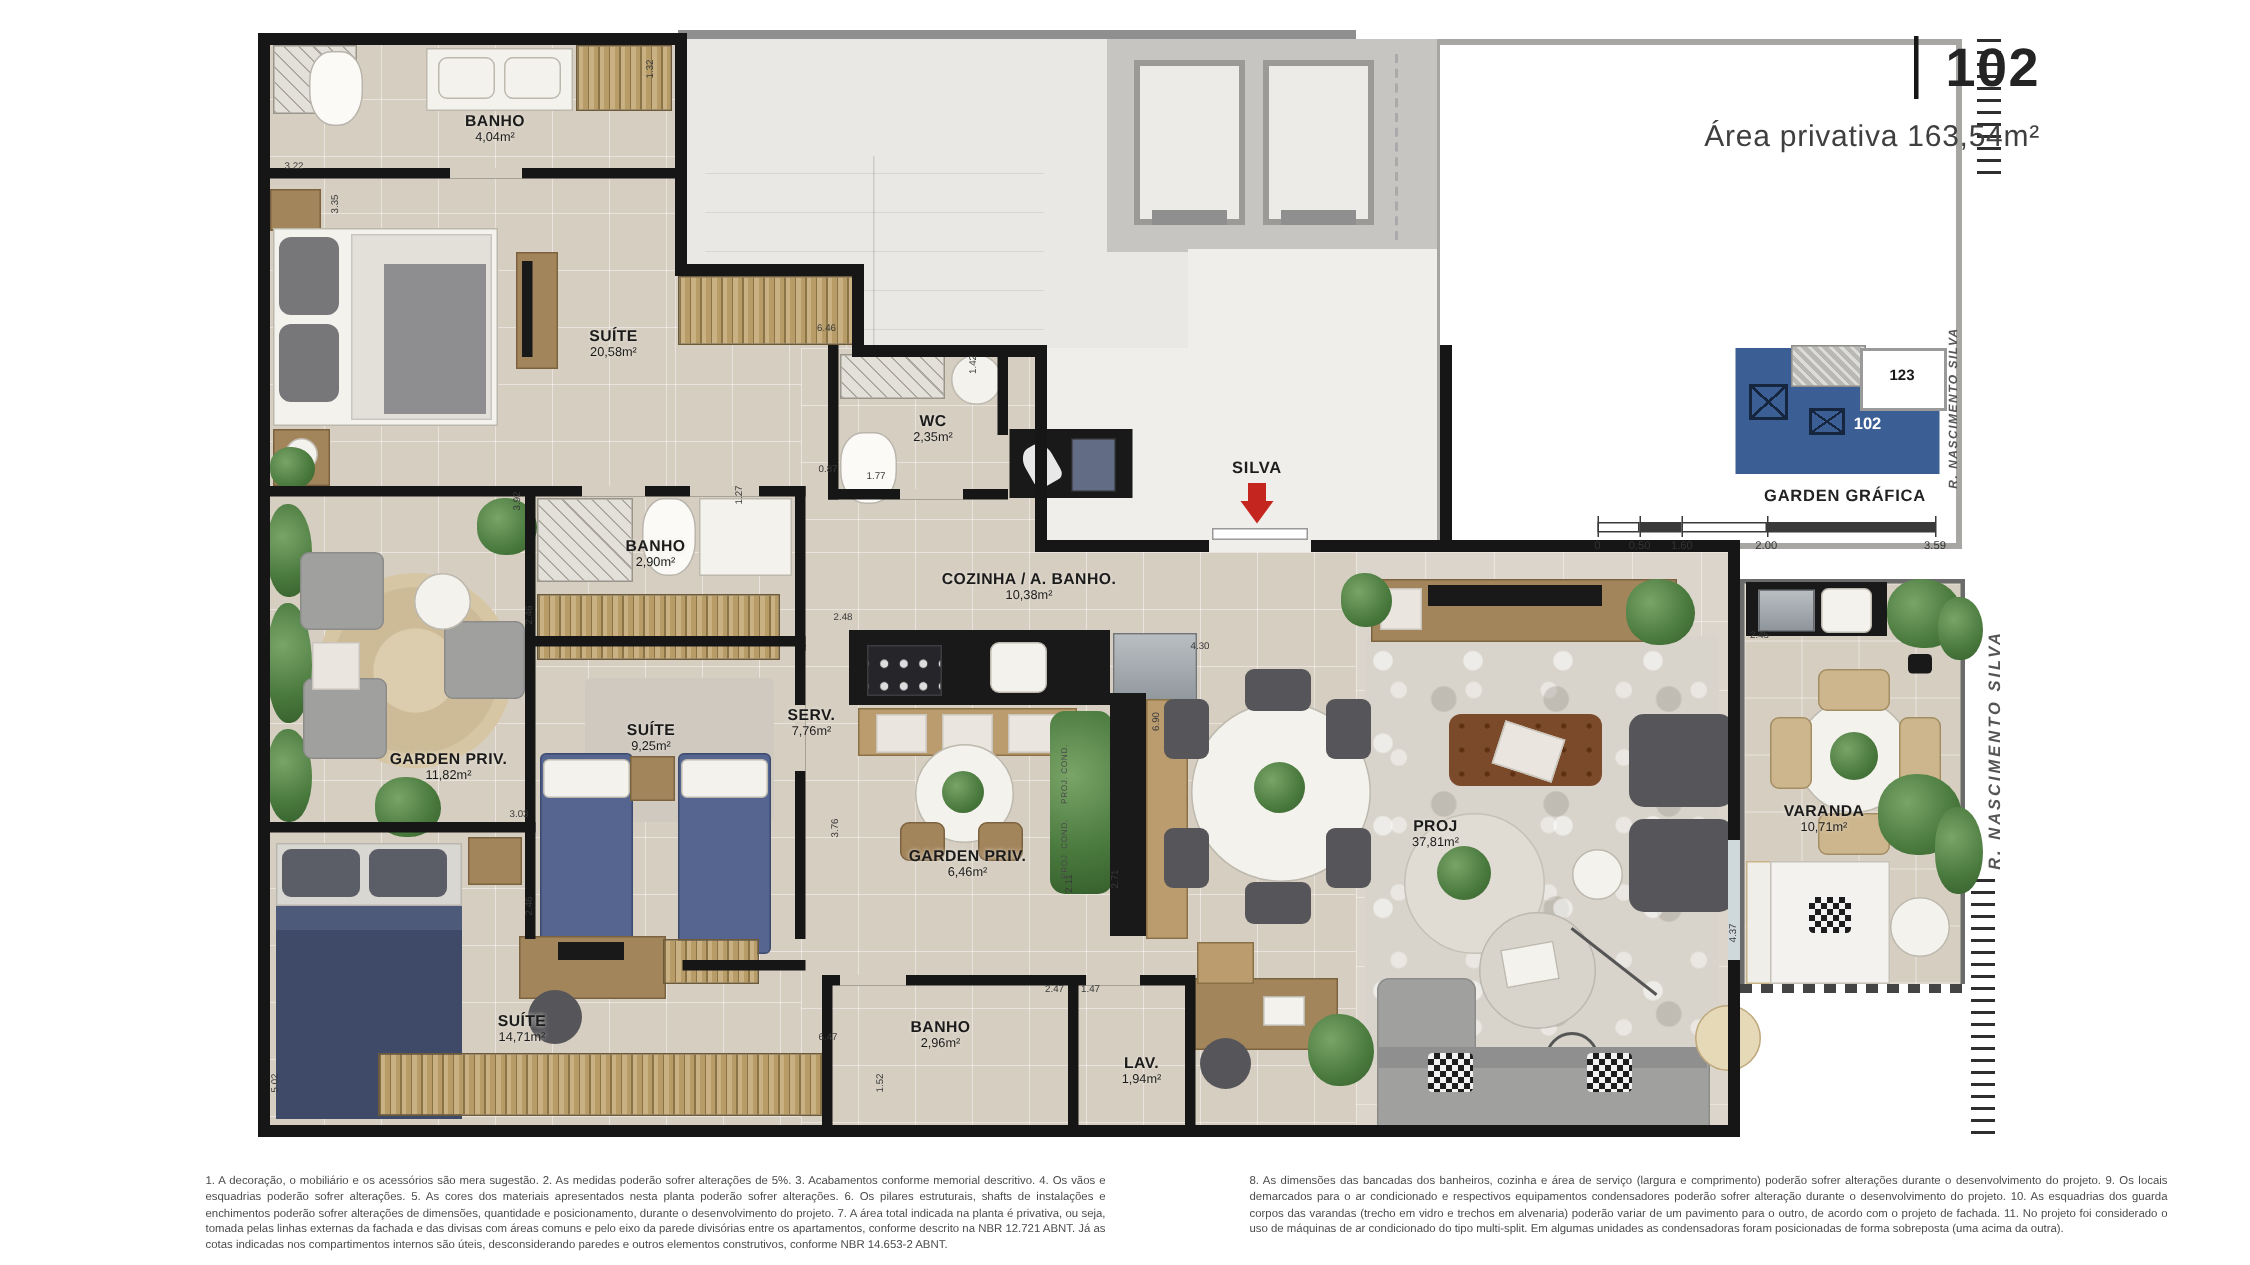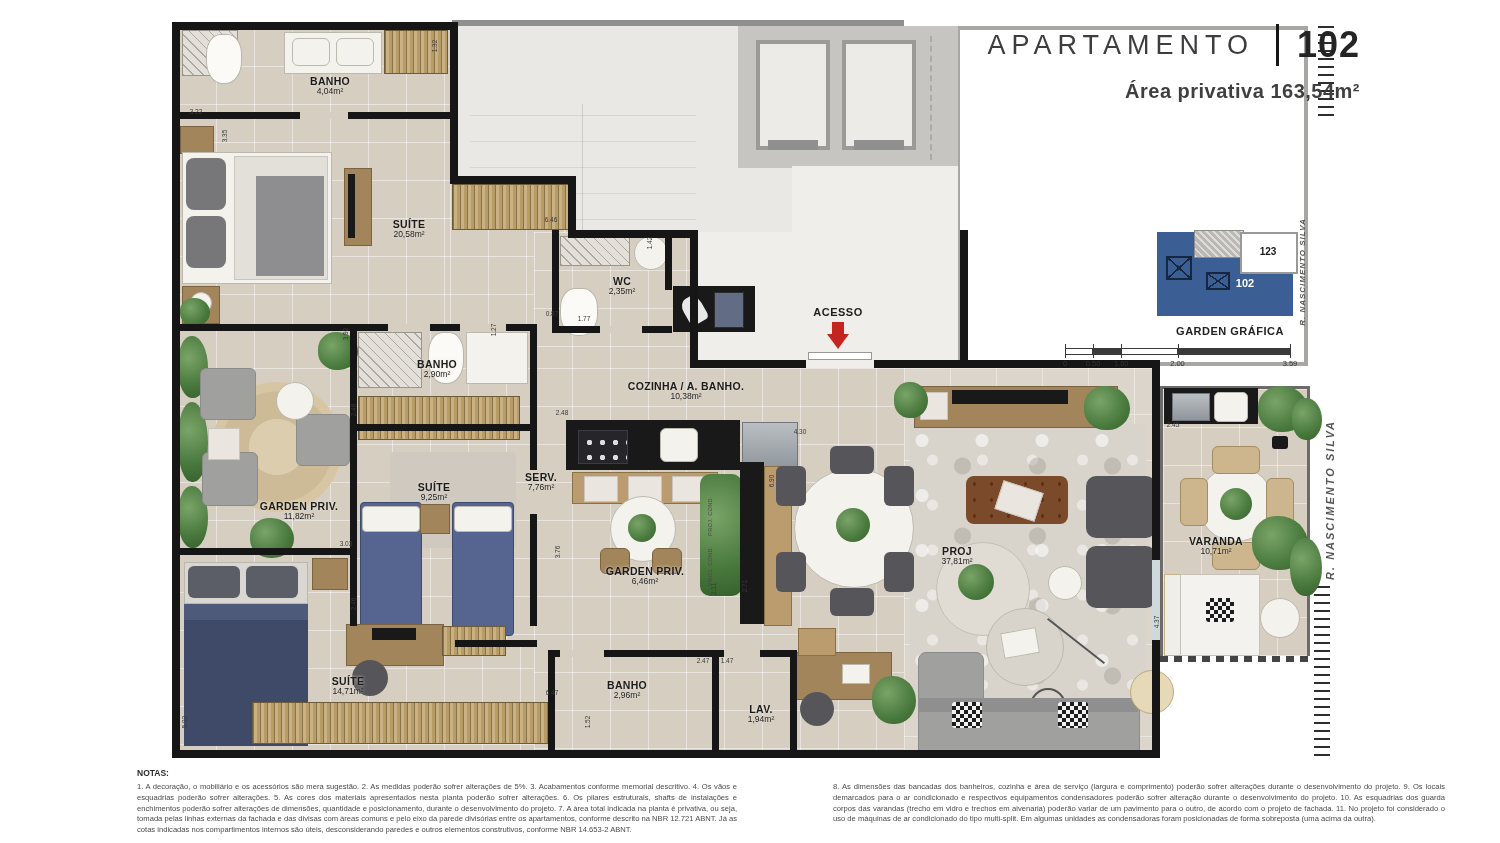--- a/index.html
+++ b/index.html
@@ -36,21 +36,21 @@
   .room-label .ra{font-size:8.5px}
   .dim{position:absolute;font-size:6.5px;color:#3a3a3a;transform:translate(-50%,-50%);white-space:nowrap}
   .dim.v{transform:translate(-50%,-50%) rotate(-90deg)}
   .anno{position:absolute;font-size:5.5px;color:#4a4a4a;letter-spacing:.4px;transform:translate(-50%,-50%) rotate(-90deg);white-space:nowrap}
   .burners{background-image:radial-gradient(circle,#ddd 2.5px,transparent 3px);background-size:13px 15px;background-position:4px 4px}
   #header{right:140px;top:24px;text-align:right;color:#3d3d3d}
   #header .t-row{display:flex;align-items:center;justify-content:flex-end}
   #header .t-main{font-size:27px;letter-spacing:6px;font-weight:400}
   #header .t-div{width:3px;height:42px;background:#161616;margin:0 18px 0 22px}
   #header .t-num{font-size:36px;font-weight:bold;color:#242424;letter-spacing:1px}
-  #header .t-sub{font-size:20px;font-weight:700;letter-spacing:.5px;margin-top:14px;color:#3f3f3f}
+  #header .t-sub{font-size:20px;font-weight:400;letter-spacing:.5px;margin-top:14px;color:#3f3f3f}
   .street-label{position:absolute;font-size:11px;font-weight:bold;font-style:italic;color:#555;letter-spacing:2px;transform:translate(-50%,-50%) rotate(-90deg);white-space:nowrap}
   #scale-title{position:absolute;left:1150px;top:325px;width:160px;text-align:center;font-size:11px;font-weight:bold;letter-spacing:.5px;color:#222}
   #scale-bar{position:absolute;left:1065px;top:342px;width:226px;height:24px}
   #scale-bar .seg{position:absolute;top:6px;height:7px;box-sizing:border-box}
   .seg.light{background:#fff;border:1px solid #3a3a3a}
   .seg.dark{background:#3a3a3a}
   .stick{position:absolute;top:2px;width:1px;height:14px;background:#3a3a3a}
   .slabel{position:absolute;top:17px;font-size:7.5px;color:#333;transform:translateX(-50%)}
   #notes{position:absolute;left:137px;top:768px;width:1320px;color:#4a4a4a}
   #notes .nh{font-size:8.5px;font-weight:bold;color:#2b2b2b;margin-bottom:4px}
@@ -265,21 +265,21 @@
   <div class="a gap" style="left:388px;top:324px;width:42px;height:7px"></div>
   <div class="a gap" style="left:460px;top:324px;width:46px;height:7px"></div>
   <div class="a gap" style="left:600px;top:326px;width:42px;height:7px"></div>
   <div class="a gap" style="left:560px;top:650px;width:44px;height:7px"></div>
   <div class="a gap" style="left:724px;top:650px;width:36px;height:7px"></div>
   <div class="a gap" style="left:530px;top:470px;width:7px;height:44px"></div>
   <div class="a cfloor2" style="left:806px;top:360px;width:68px;height:8px"></div>
   <div class="a" style="left:808px;top:352px;width:62px;height:6px;background:#fff;border:1px solid #999"></div>
   <div class="a" style="left:1152px;top:560px;width:8px;height:80px;background:#cfd8da"></div>
 
-  <div class="acesso" style="left:838px;top:312px">ACESSO</div>
+  <div class="acesso" style="left:838px;top:312px">SILVA</div>
   <div class="a arrow-stem" style="left: 832px; top: 322px; width: 12px; height: 12px; background: rgb(197, 37, 31);"></div>
   <div class="a arrow-head" style="left: 827px; top: 334px; border-top-color: rgb(197, 37, 31);"></div>
 
   <div class="street-label" style="left:1330px;top:500px">R. NASCIMENTO SILVA</div>
 
   <div id="room-layer" class="a" style="left:0;top:0;width:100%;height:100%">
       <div class="room-label" style="left: 330px; top: 86px;">
         <div class="rn">BANHO</div>
         <div class="ra">4,04m²</div>
       </div>
@@ -362,21 +362,20 @@
       <span class="dim v" style="left: 713px; top: 589px;">2.11</span>
       <span class="dim" style="left: 1173px; top: 424px;">2.45</span>
       <span class="dim v" style="left: 1156px; top: 622px;">4.37</span>
       <span class="anno" style="left: 710px; top: 516px;">PROJ. COND.</span>
       <span class="anno" style="left: 710px; top: 566px;">PROJ. COND.</span>
     </div>
 </div>
 
 <div id="header" class="a">
   <div class="t-row">
-    <span class="t-main">APARTAMENTO</span>
     <span class="t-div"></span>
     <span class="t-num">102</span>
   </div>
   <div class="t-sub">Área privativa 163,54m²</div>
 </div>
 
 <div class="a" style="left:1148px;top:214px;width:170px;height:125px">
   <div class="a" id="kp-blue" style="left:9px;top:18px;width:136px;height:84px;background:#3b5e95"></div>
   <div class="a" style="left:46px;top:16px;width:48px;height:26px;background:#b9b8b4;background-image:repeating-linear-gradient(45deg,rgba(255,255,255,.5) 0 2px,transparent 2px 5px);border:1px solid #8d8d89"></div>
   <div class="a" style="left:92px;top:18px;width:54px;height:38px;background:#fff;border:2px solid #9a9a9a"></div>
@@ -401,16 +400,15 @@
       <div class="stick" style="left: 56.25px;"></div>
       <div class="slabel" style="left: 56.25px;">1.60</div>
       <div class="stick" style="left: 112.5px;"></div>
       <div class="slabel" style="left: 112.5px;">2.00</div>
       <div class="stick" style="left: 225px;"></div>
       <div class="slabel" style="left: 225px;">3.59</div>
     </div>
 </div>
 
 <div id="notes">
-  <div class="nh">NOTAS:</div>
   <div class="ncol left">1. A decoração, o mobiliário e os acessórios são mera sugestão. 2. As medidas poderão sofrer alterações de 5%. 3. Acabamentos conforme memorial descritivo. 4. Os vãos e esquadrias poderão sofrer alterações. 5. As cores dos materiais apresentados nesta planta poderão sofrer alterações. 6. Os pilares estruturais, shafts de instalações e enchimentos poderão sofrer alterações de dimensões, quantidade e posicionamento, durante o desenvolvimento do projeto. 7. A área total indicada na planta é privativa, ou seja, tomada pelas linhas externas da fachada e das divisas com áreas comuns e pelo eixo da parede divisórias entre os apartamentos, conforme descrito na NBR 12.721 ABNT. Já as cotas indicadas nos compartimentos internos são úteis, desconsiderando paredes e outros elementos construtivos, conforme NBR 14.653-2 ABNT.</div>
   <div class="ncol right">8. As dimensões das bancadas dos banheiros, cozinha e área de serviço (largura e comprimento) poderão sofrer alterações durante o desenvolvimento do projeto. 9. Os locais demarcados para o ar condicionado e respectivos equipamentos condensadores poderão sofrer alteração durante o desenvolvimento do projeto. 10. As esquadrias dos guarda corpos das varandas (trecho em vidro e trechos em alvenaria) poderão variar de um pavimento para o outro, de acordo com o projeto de fachada. 11. No projeto foi considerado o uso de máquinas de ar condicionado do tipo multi-split. Em algumas unidades as condensadoras foram posicionadas de forma sobreposta (uma acima da outra).</div>
 </div>
 
 </body></html>

